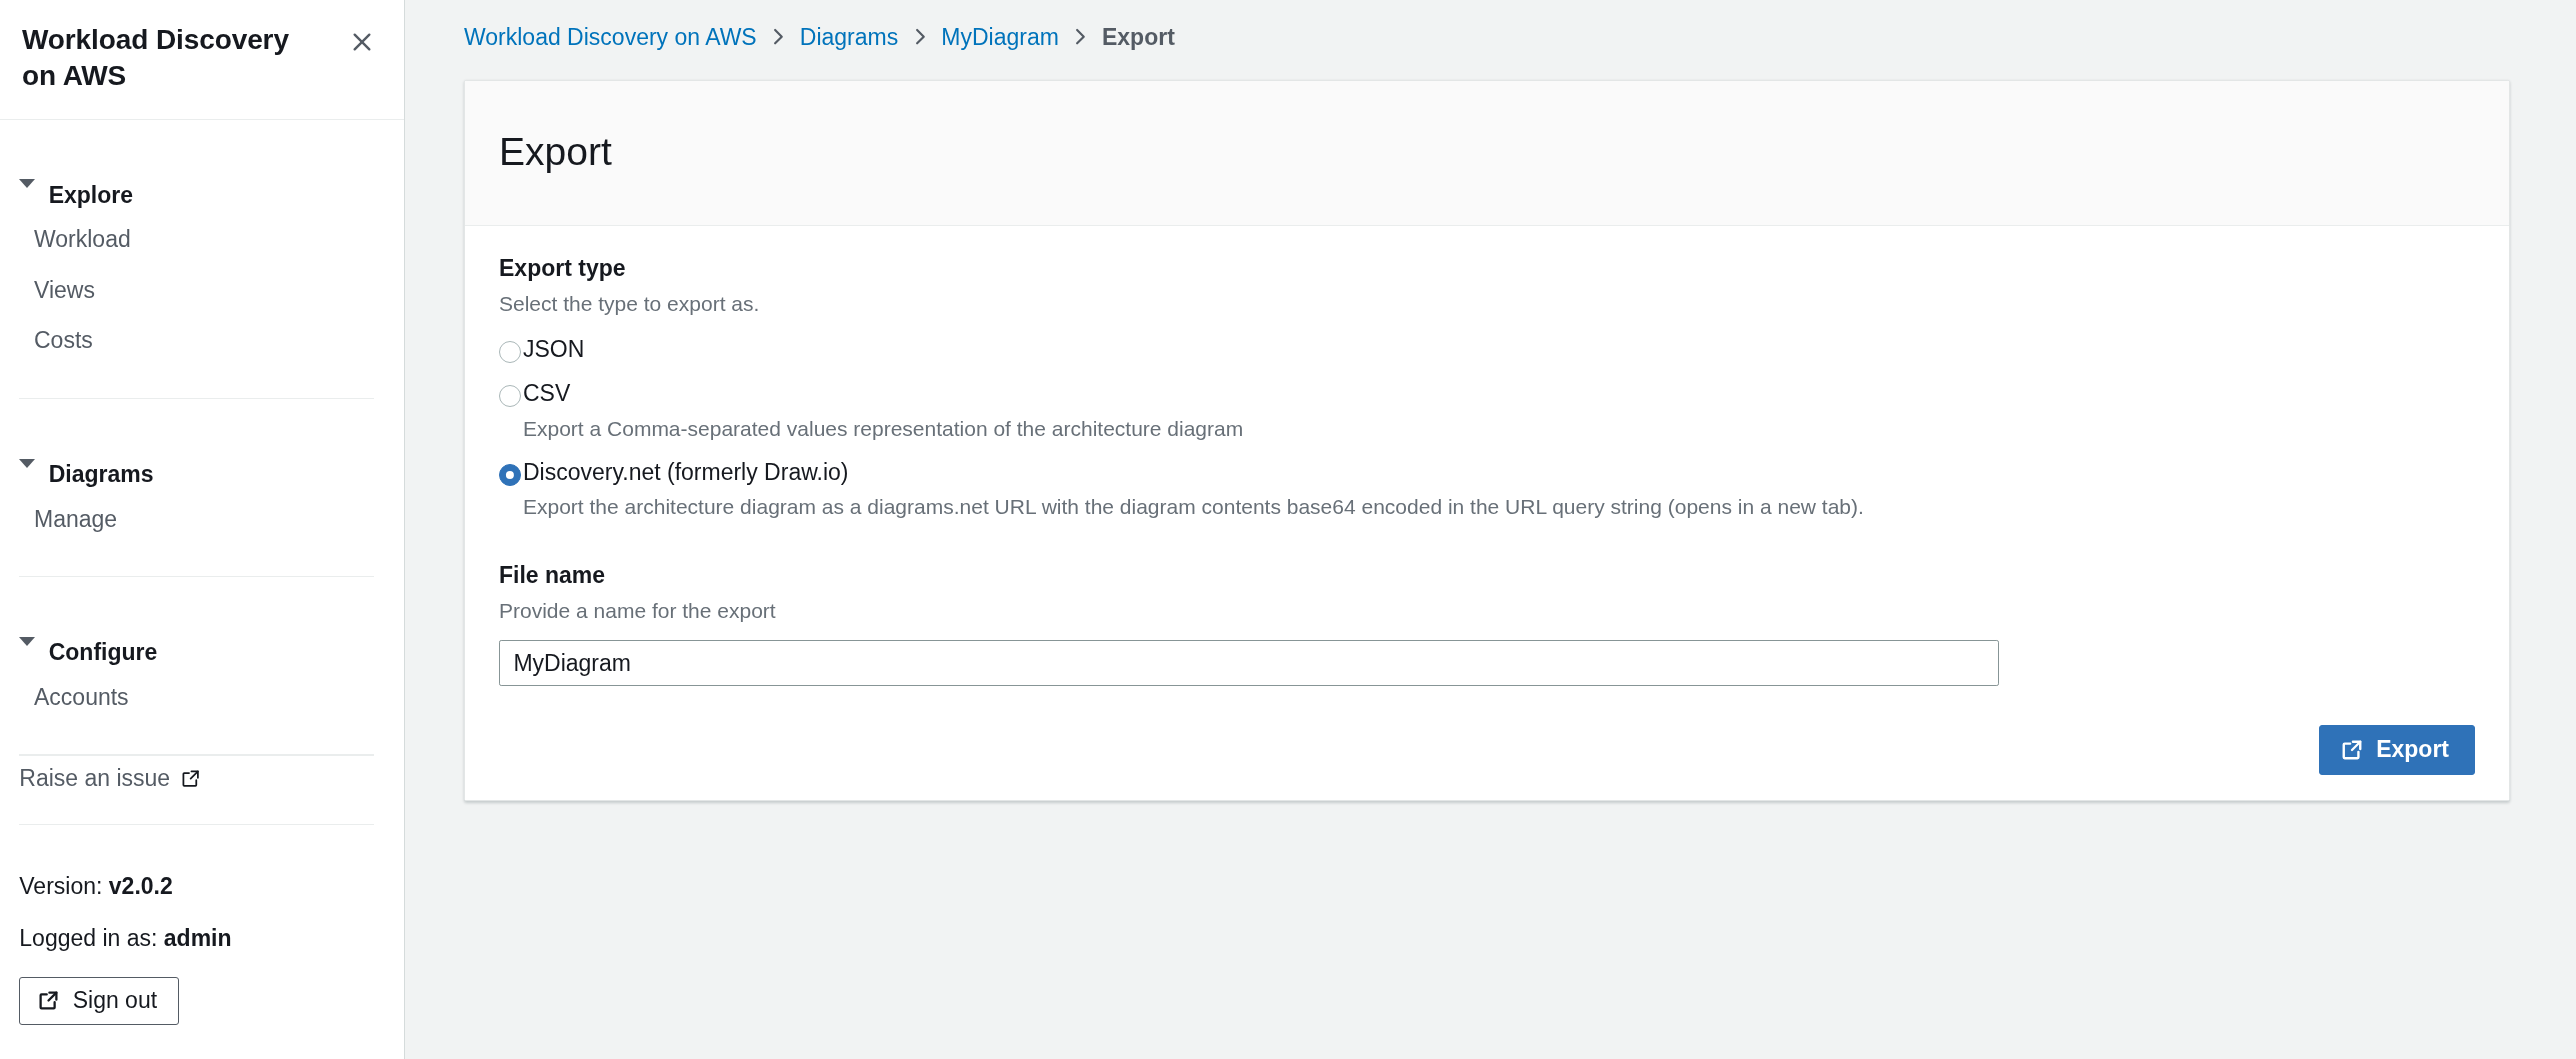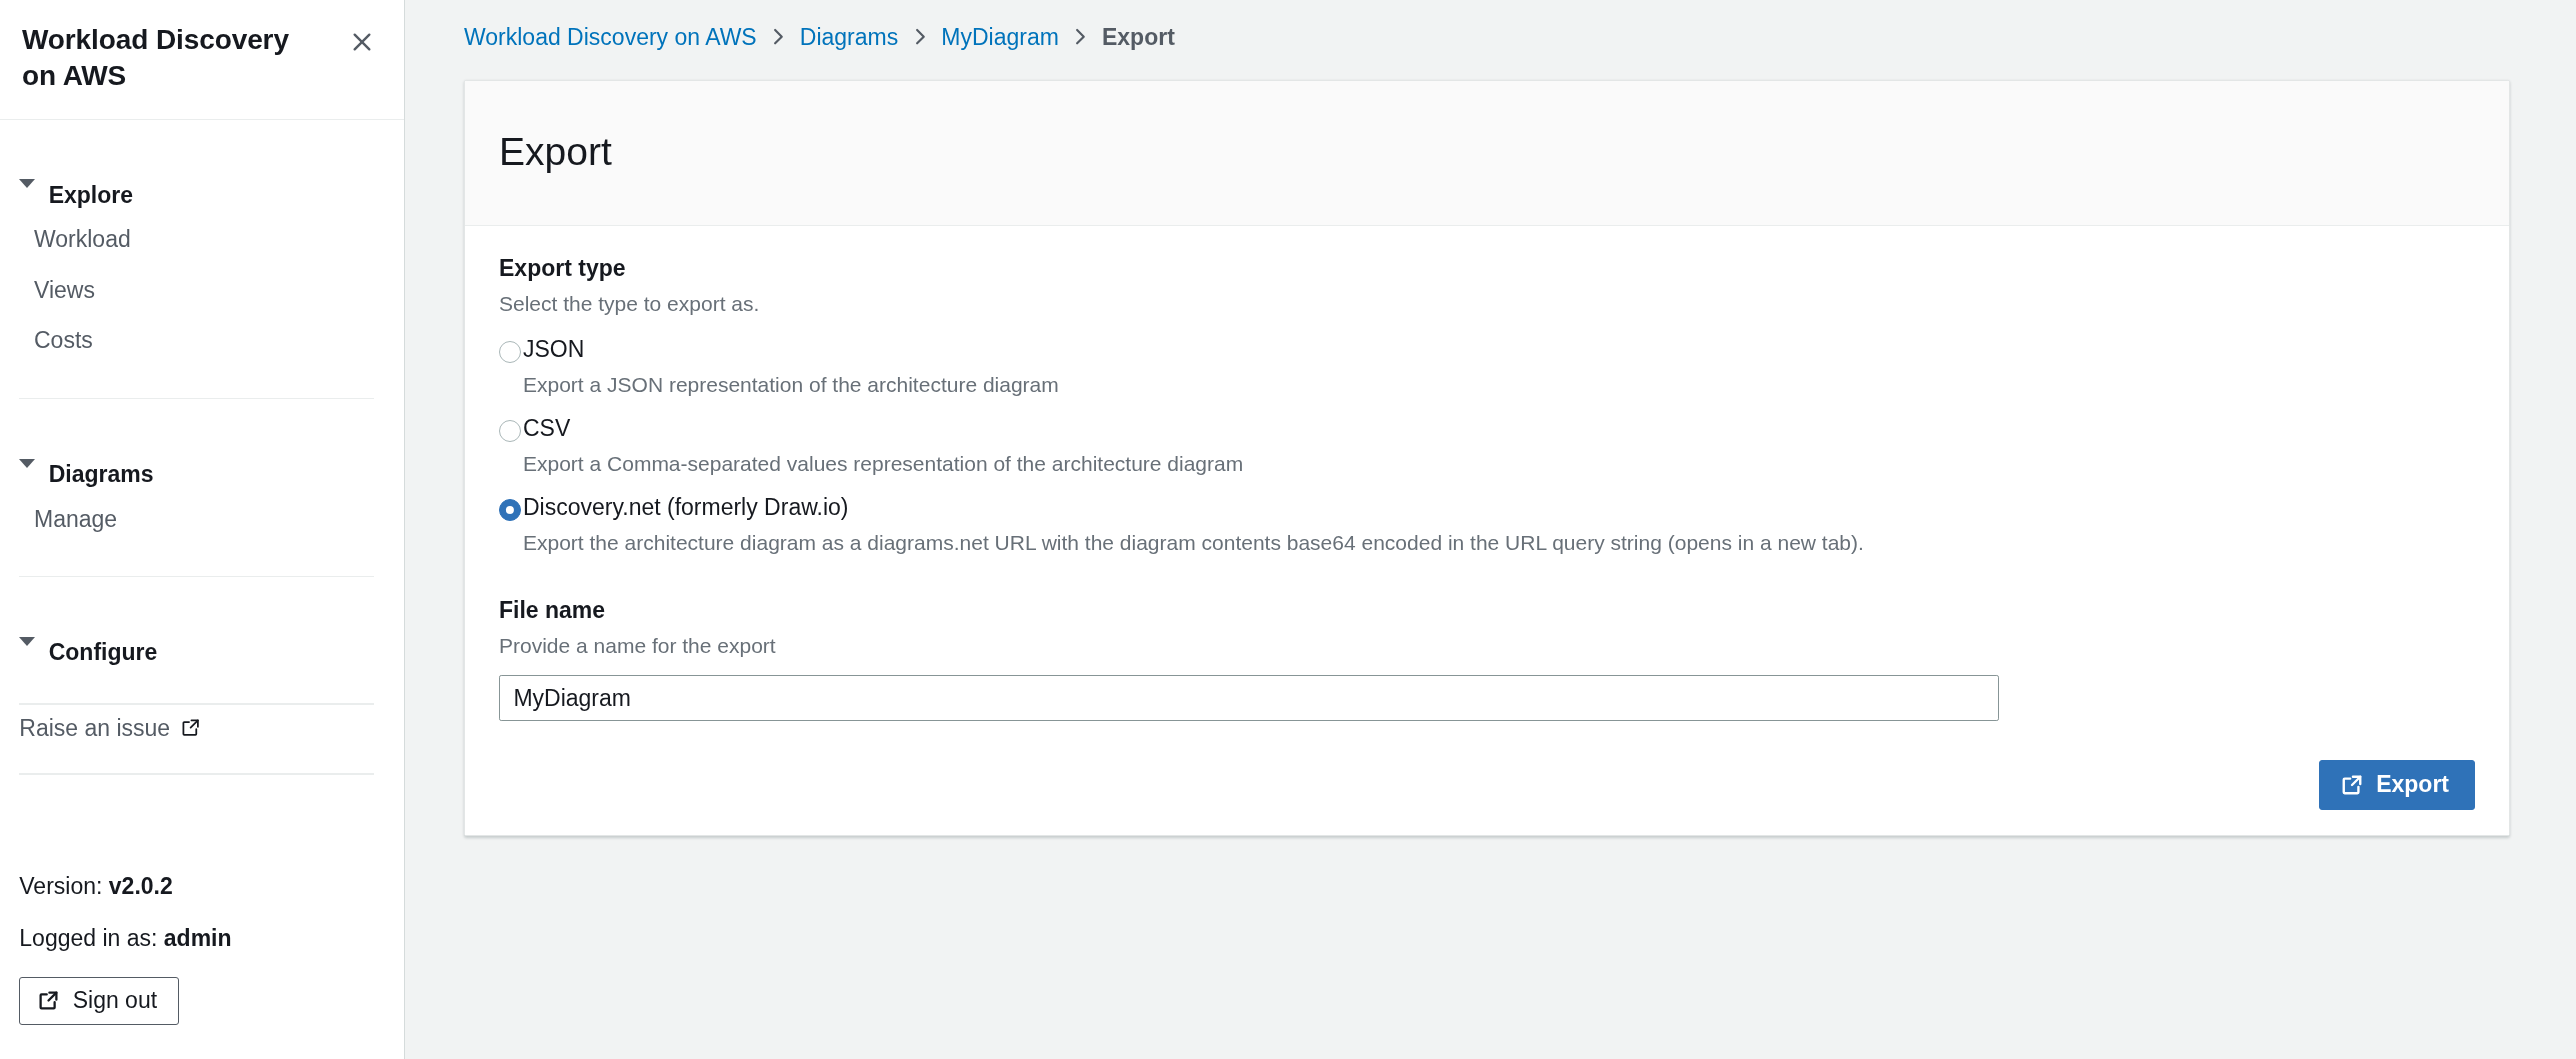--- a/index.html
+++ b/index.html
@@ -333,20 +333,21 @@
         <div class="nav-item">Manage</div>
       </div>
 
       <div class="nav-divider"></div>
 
       <div class="nav-section">
         <div class="nav-group-header">
           <span class="caret"></span>
           <span class="nav-group-label">Configure</span>
         </div>
+        <div class="nav-item">Accounts</div>
       </div>
 
       <div class="nav-divider"></div>
 
 
       <div class="link-row">
         <span>Raise an issue</span>
         <span class="ext-icon">
           <svg width="19.3" height="19.3" viewBox="0 0 24 24" fill="none" stroke="#16191f" stroke-width="2.2" stroke-linecap="round" stroke-linejoin="round">
             <path d="M13 3h8v8"></path>
@@ -415,21 +416,20 @@
         <div>
           <div class="field-label">Export type</div>
           <div class="field-desc">Select the type to export as.</div>
 
           <div class="radio-list">
 
             <div class="radio-row">
               <span class="radio-ctl"></span>
               <div class="radio-texts">
                 <div class="radio-label">JSON</div>
-                <div class="radio-desc">Export a JSON representation of the architecture diagram</div>
               </div>
             </div>
 
             <div class="radio-row">
               <span class="radio-ctl"></span>
               <div class="radio-texts">
                 <div class="radio-label">CSV</div>
                 <div class="radio-desc">Export a Comma-separated values representation of the architecture diagram</div>
               </div>
             </div>

